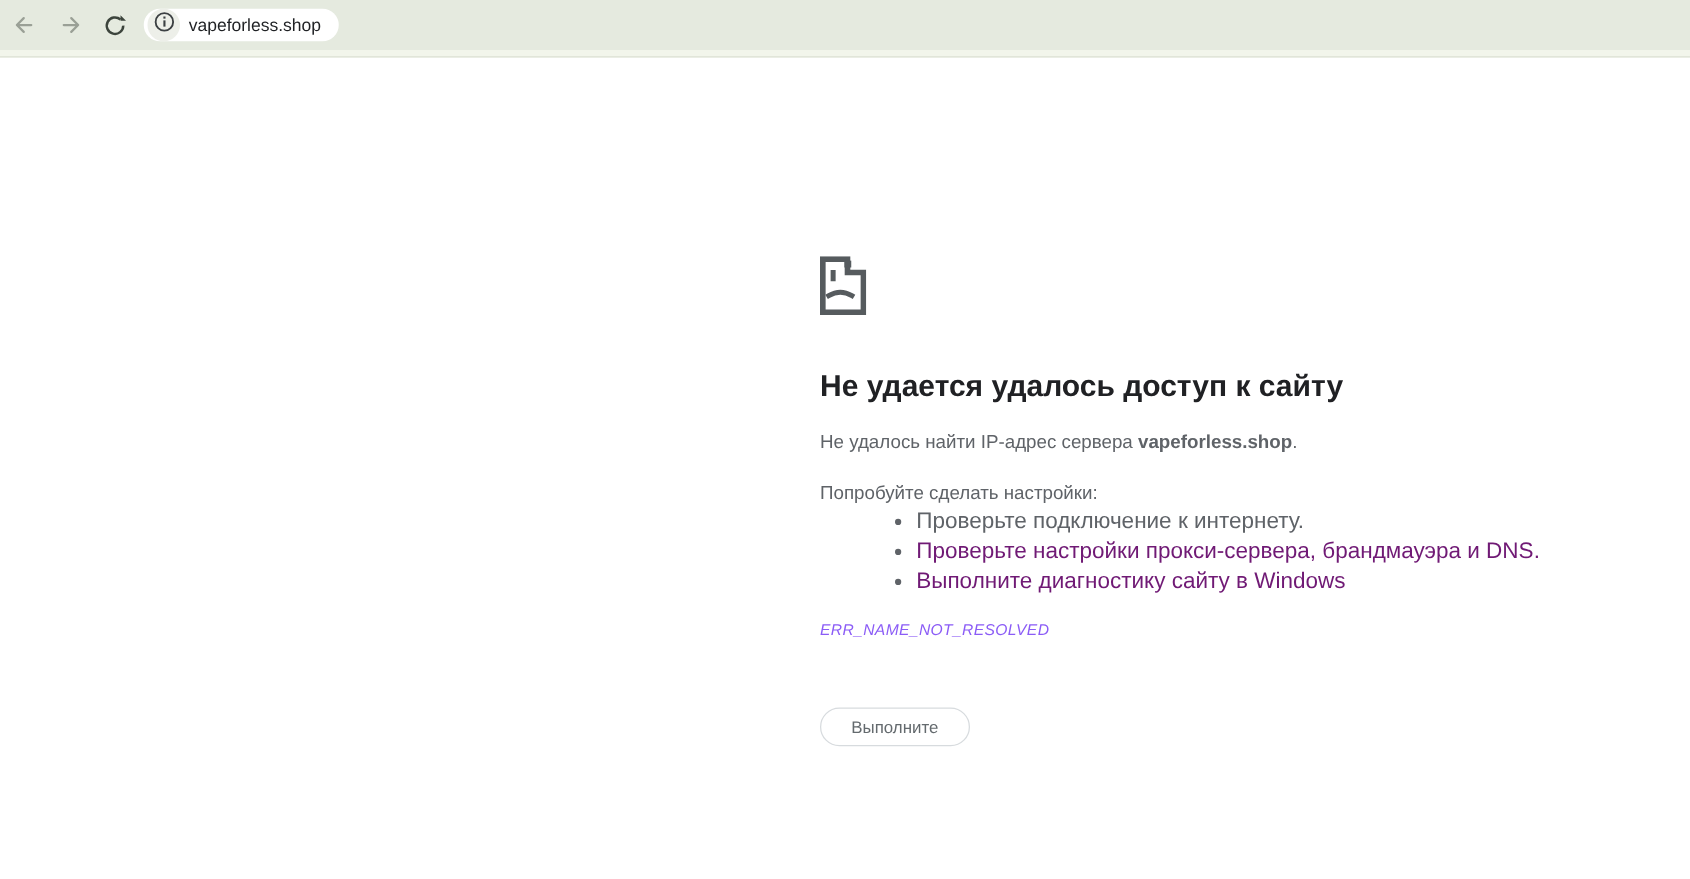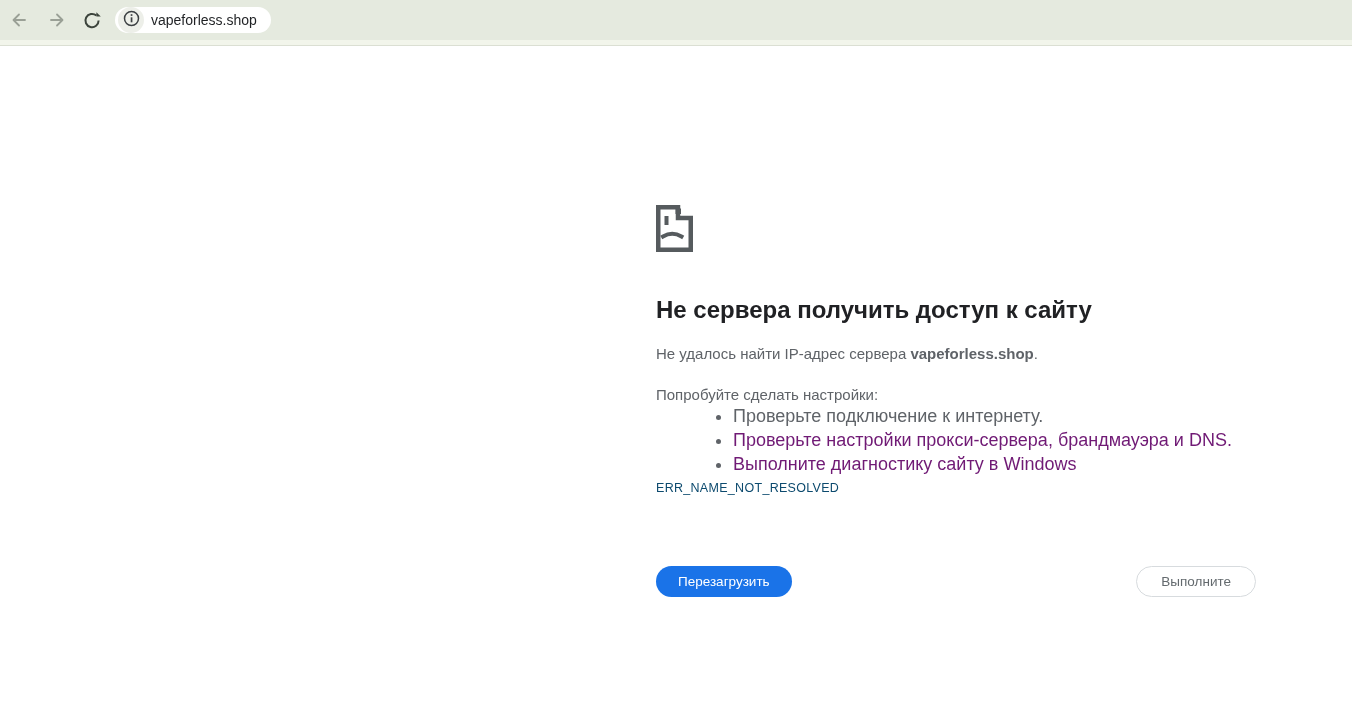--- a/index.html
+++ b/index.html
@@ -35,22 +35,22 @@
   .err-subtitle { position:absolute; top:140px; left:0; width:600px;
                   font-size:15px; color:#5f6368; }
   .err-subtitle b { font-weight:700; }
   .suggest-intro { position:absolute; top:181px; left:0; width:600px;
                    font-size:15px; color:#5f6368; }
   .suggest-list { position:absolute; top:199px; left:0; width:600px;
                   padding-left:41px; }
   .suggest-list li { font-size:18px; line-height:24px; color:#5f6368;margin-left:36px; }
   .suggest-list li span { color:#5f6368; }
   .suggest-list li.link-item span { color:#701a75; cursor:pointer; }
-  .err-code { position:absolute; top:276px; left:0; font-size:12.5px;
-              letter-spacing:0.3px; color:#0c4a6e; }
+  .err-code { position:absolute; top:292px; left:0; font-size:12.5px;
+              letter-spacing:0.3px; color:#8b5cf6;font-style:italic; }
   .btn-row { position:absolute; top:361px; left:0; width:600px; display:flex;
              justify-content:space-between; align-items:center; }
   .btn-reload-page { background:#1a73e8; color:#ffffff; border:none;
                      height:31px; padding:0 22px; border-radius:16px;
                      font-size:13.5px; font-family:inherit; cursor:pointer; }
   .btn-details { background:#ffffff; color:#646a6e; border:1px solid #d7dbde;
                  height:31px; padding:0 24px; border-radius:16px;
                  font-size:13.5px; font-family:inherit; cursor:pointer; }
 </style>
 </head>
@@ -102,38 +102,37 @@
 
   <span class="sad-icon">
     <svg width="37" height="47" viewBox="0 0 37 47">
       <path d="M22 2.25 H2.25 V44.75 H34.75 V13 H22 Z" fill="none" stroke="#565b5e" stroke-width="4.5"></path>
       <rect x="19.5" y="3.5" width="5.5" height="5.5" fill="#565b5e"></rect>
       <rect x="8.5" y="11" width="4" height="9" fill="#565b5e"></rect>
       <path d="M7 31.5 Q16.25 26 25.5 31.5" fill="none" stroke="#565b5e" stroke-width="4" stroke-linecap="square"></path>
     </svg>
   </span>
 
-  <h1 class="err-title">Не сервера получить доступ к сайту</h1>
+  <h1 class="err-title">Не удается удалось доступ к сайту</h1>
 
   <p class="err-subtitle"><span>Не удалось найти IP-адрес сервера </span><b>vapeforless.shop</b><span>.</span></p>
 
   <p class="suggest-intro">Попробуйте сделать настройки:</p>
 
   <ul class="suggest-list">
     <li>
       <span>Проверьте подключение к интернету.</span>
     </li>
     <li class="link-item">
       <span>Проверьте настройки прокси-сервера, брандмауэра и DNS.</span>
     </li>
     <li class="link-item">
       <span>Выполните диагностику сайту в Windows</span>
     </li>
   </ul>
 
   <div class="err-code">ERR_NAME_NOT_RESOLVED</div>
 
   <div class="btn-row">
-    <button class="btn-reload-page">Перезагрузить</button>
     <button class="btn-details">Выполните</button>
   </div>
 
 </div>
 
 </body></html>

